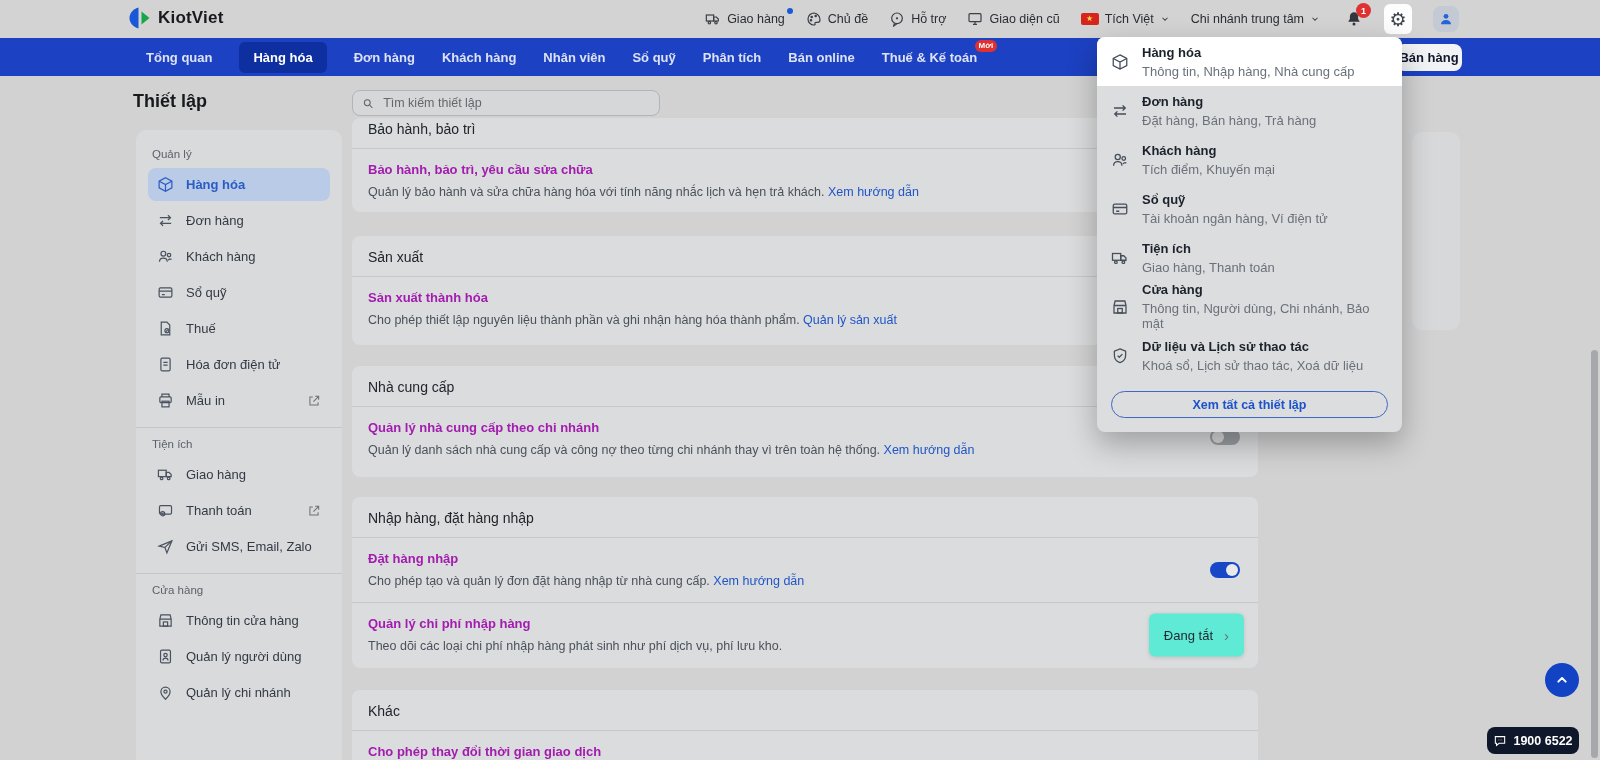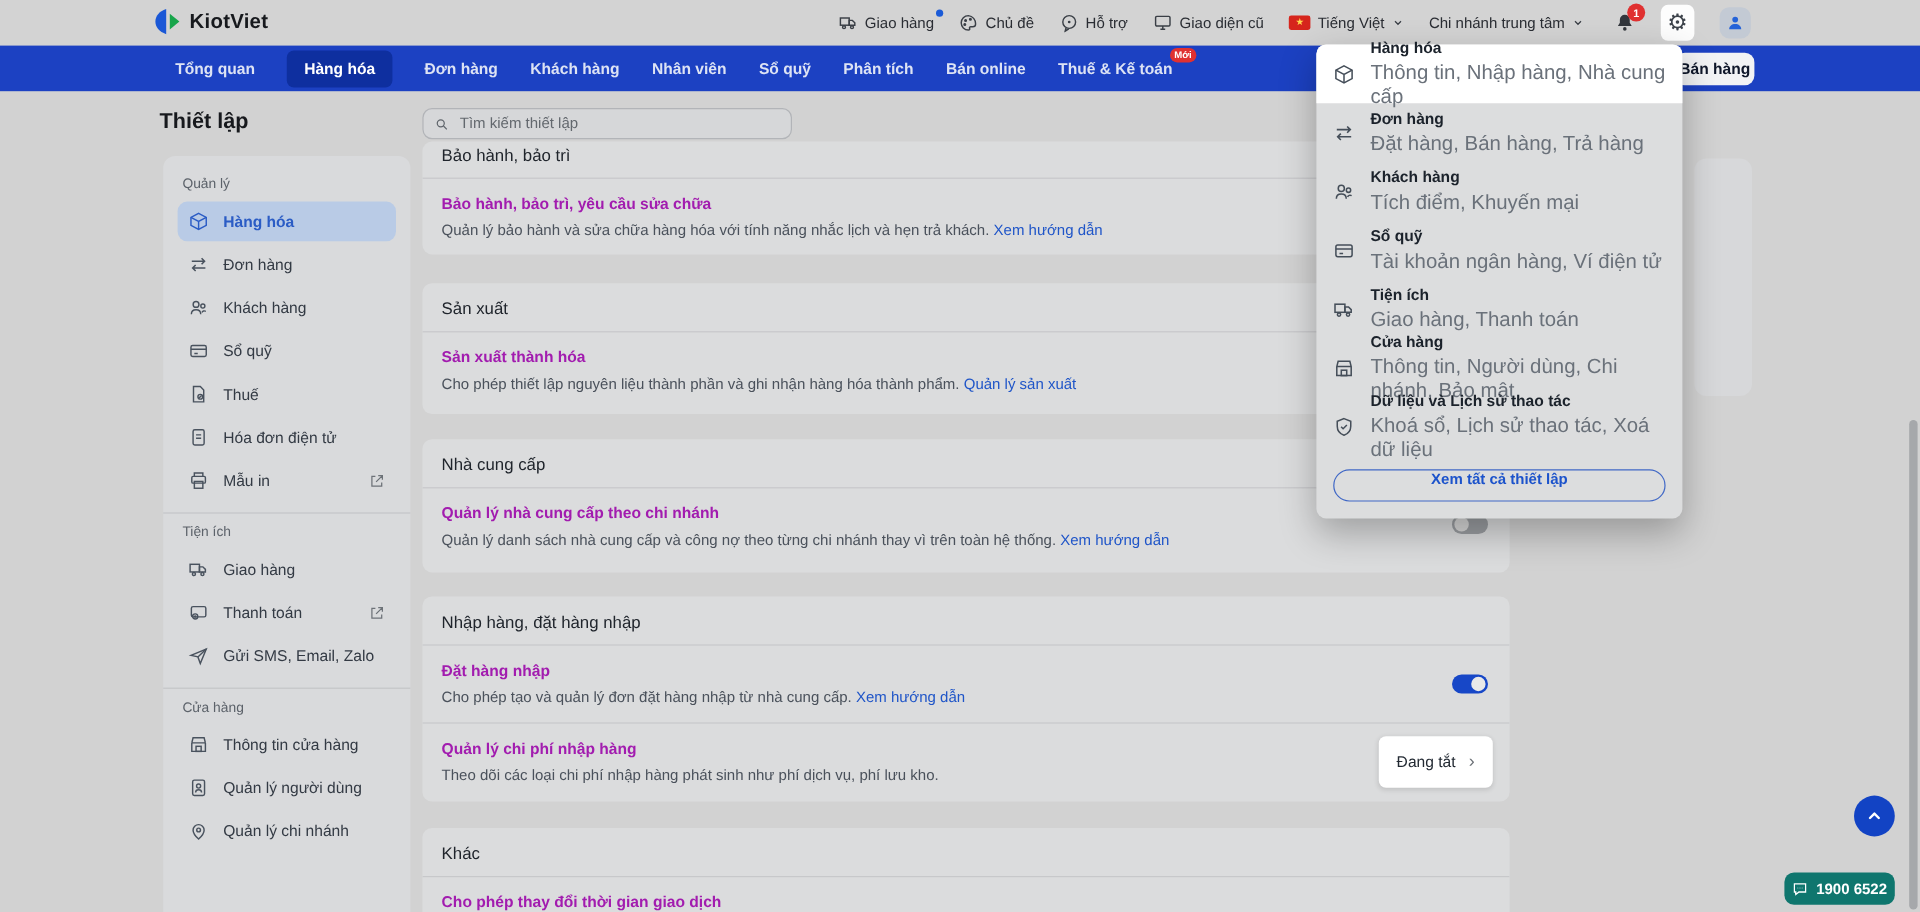--- a/index.html
+++ b/index.html
@@ -65,40 +65,40 @@
   .row-title{font-size:13px;font-weight:700;color:#a21caf;margin-bottom:8px;}
   .row-desc{font-size:12.5px;color:#4a515b;}
   .lnk{color:#1f55c8;cursor:pointer;}
   .toggle{position:absolute;right:18px;top:50%;transform:translateY(-50%);width:30px;height:16px;border-radius:9px;cursor:pointer;}
   .toggle .knob{position:absolute;top:2px;width:12px;height:12px;border-radius:50%;}
   .toggle.on{background:#1747c7;}
   .toggle.on .knob{right:2px;background:#e9e9e9;}
   .toggle.off{background:#9a9da1;}
   .toggle.off .knob{left:2px;background:#d8d8d8;}
   .card-c .toggle{top:auto;bottom:18px;}
-  .state-btn{position:absolute;right:14px;top:50%;transform:translateY(-50%);background:#ffffff;border-radius:6px;
+  .state-btn{position:absolute;right:14px;top:50%;transform:translateY(-50%);background:#5eead4;border-radius:6px;
     padding:14px 15px;font-size:13px;color:#232a33;display:flex;align-items:center;gap:11px;cursor:pointer;
     box-shadow:0 1px 4px rgba(0,0,0,.12);}
   .state-btn .chev{color:#6b7076;font-size:15px;line-height:1;}
   .mini-card{position:absolute;left:1412px;top:132px;width:48px;height:198px;background:#d7d8da;border-radius:10px;}
   .scrollbar{position:absolute;left:1591px;top:350px;width:7px;height:408px;border-radius:4px;background:#a6a8ab;}
   
   .menu{position:absolute;left:1097px;top:37px;width:305px;background:#dcddde;border-radius:8px;
     box-shadow:0 12px 30px rgba(0,0,0,.28);z-index:50;}
   .menu-item{display:flex;align-items:center;gap:13px;padding:8px 14px;height:49px;cursor:pointer;}
   .menu-item.hl{background:#ffffff;border-radius:8px 8px 0 0;}
   .menu-item .ic{color:#454e59;flex:none;}
   .mi-title{font-size:13px;font-weight:700;color:#1b222b;margin-bottom:4px;}
-  .mi-sub{font-size:17px;color:#6a717a;}
+  .mi-sub{font-size:13px;color:#6a717a;}
   .menu-foot{margin:11px 14px 14px;height:27px;border:1.5px solid #4068c6;border-radius:14px;
-    display:flex;justify-content:center;font-size:12.5px;font-weight:700;color:#1c53cb;cursor:pointer;}
+    display:flex;align-items:center;justify-content:center;font-size:12.5px;font-weight:700;color:#1c53cb;cursor:pointer;}
   
   .to-top{position:absolute;left:1545px;top:663px;width:34px;height:34px;border-radius:50%;background:#1243c4;
     display:flex;align-items:center;justify-content:center;cursor:pointer;z-index:60;}
-  .hotline{position:absolute;left:1487px;top:727px;width:92px;height:27px;border-radius:8px;background:#0f766e;
+  .hotline{position:absolute;left:1487px;top:727px;width:92px;height:27px;border-radius:8px;background:#0f172a;
     display:flex;align-items:center;justify-content:center;gap:6px;color:#fff;font-size:12.5px;font-weight:700;
     cursor:pointer;z-index:60;}
 </style>
 </head>
 <body>
 
 <div class="hdr">
   <div class="logo">
     <svg width="24" height="24" viewBox="0 0 24 24">
       <path d="M10.5 1.5 C4.5 3.5 1.5 7.5 1.5 12 s3 8.5 9 10.5 z" fill="#1a57d6"></path>
@@ -138,21 +138,21 @@
       <svg class="ic" width="16" height="16" viewBox="0 0 24 24" fill="none" stroke="currentColor" stroke-width="1.8">
           <rect x="3" y="4" width="18" height="12" rx="1.5"></rect>
           <path d="M9 20h6M12 16v4"></path>
         </svg>
       <span>Giao diện cũ</span>
     </div>
     <div class="hdr-item">
       <span class="flag">
           <span>★</span>
         </span>
-      <span>Tiếng Việt</span>
+      <span>Tích Việt</span>
       <svg class="caret" width="10" height="10" viewBox="0 0 24 24" fill="none" stroke="currentColor" stroke-width="2.5">
           <path d="M6 9l6 6 6-6"></path>
         </svg>
     </div>
     <div class="hdr-item">
       <span>Chi nhánh trung tâm</span>
       <svg class="caret" width="10" height="10" viewBox="0 0 24 24" fill="none" stroke="currentColor" stroke-width="2.5">
           <path d="M6 9l6 6 6-6"></path>
         </svg>
     </div>

